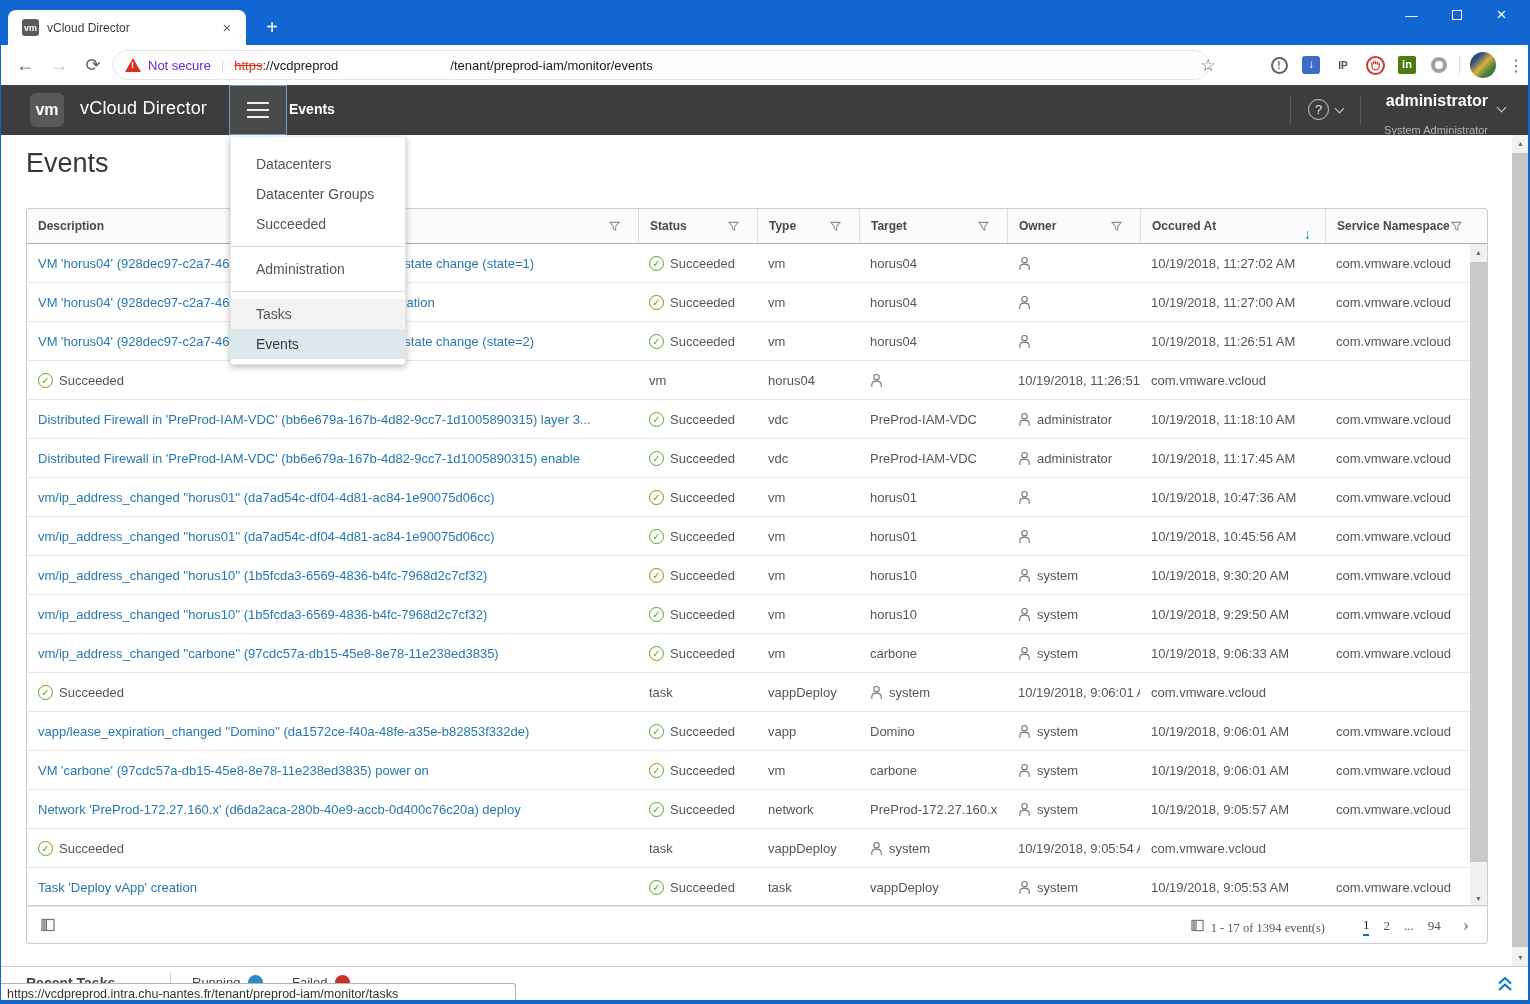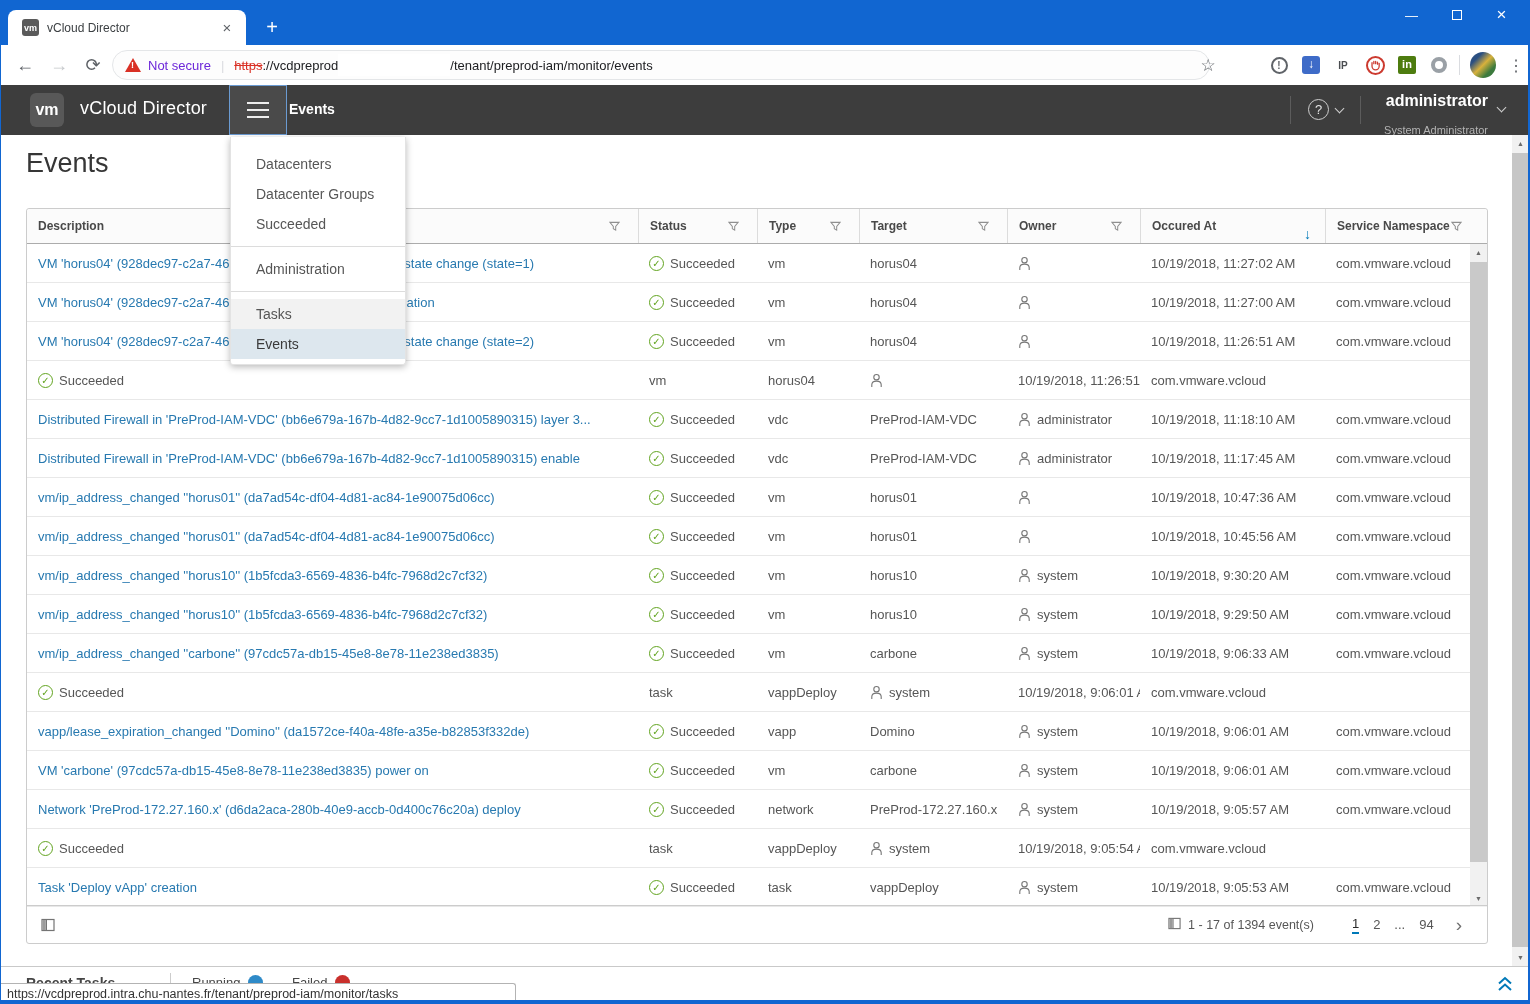--- a/index.html
+++ b/index.html
@@ -86,21 +86,21 @@
 
   
   .gscroll { position:absolute; right:0; top:35px; width:17px; height:663px; background:#f1f1f1; }
   .gscroll .sb-btn { position:absolute; left:0; width:17px; height:17px; color:#6b6b6b; font-size:7px; text-align:center; line-height:17px; }
   .gscroll .sb-up { top:0; } .gscroll .sb-down { bottom:0; }
   .gscroll .sb-thumb { position:absolute; left:0; top:18px; width:17px; height:600px; background:#c9c9c9; }
 
   
   .tfoot { position:absolute; left:0; bottom:0; width:1460px; height:38px; border-top:1px solid #cccccc; display:flex; align-items:center; }
   .cols-ic { margin-left:14px; display:flex; }
-  .pager { position:absolute; right:25px; display:flex; align-items:center; font-size:12.5px; color:#565656; }
+  .pager { position:absolute; right:18px; display:flex; align-items:flex-end; font-size:12.5px; color:#565656;font-family:Liberation Serif, serif; }
   .pager .range { margin-left:7px; }
   .pages { display:flex; align-items:center; margin-left:38px; gap:14px; }
   .pg { font-size:13px; color:#565656; cursor:pointer; }
   .pg.active { color:#2a2a2a; border-bottom:2px solid #0079b8; padding-bottom:1px; }
   .pg-next { font-size:19px; color:#707070; margin-left:22px; font-weight:300; cursor:pointer; }
 
   
   .pscroll { position:absolute; right:1px; top:0; width:17px; height:831px; background:#f1f1f1; }
   .pscroll .sb-btn { position:absolute; left:0; width:17px; height:17px; color:#6b6b6b; font-size:7px; text-align:center; line-height:17px; }
   .pscroll .sb-up { top:0; } .pscroll .sb-down { bottom:0; }

